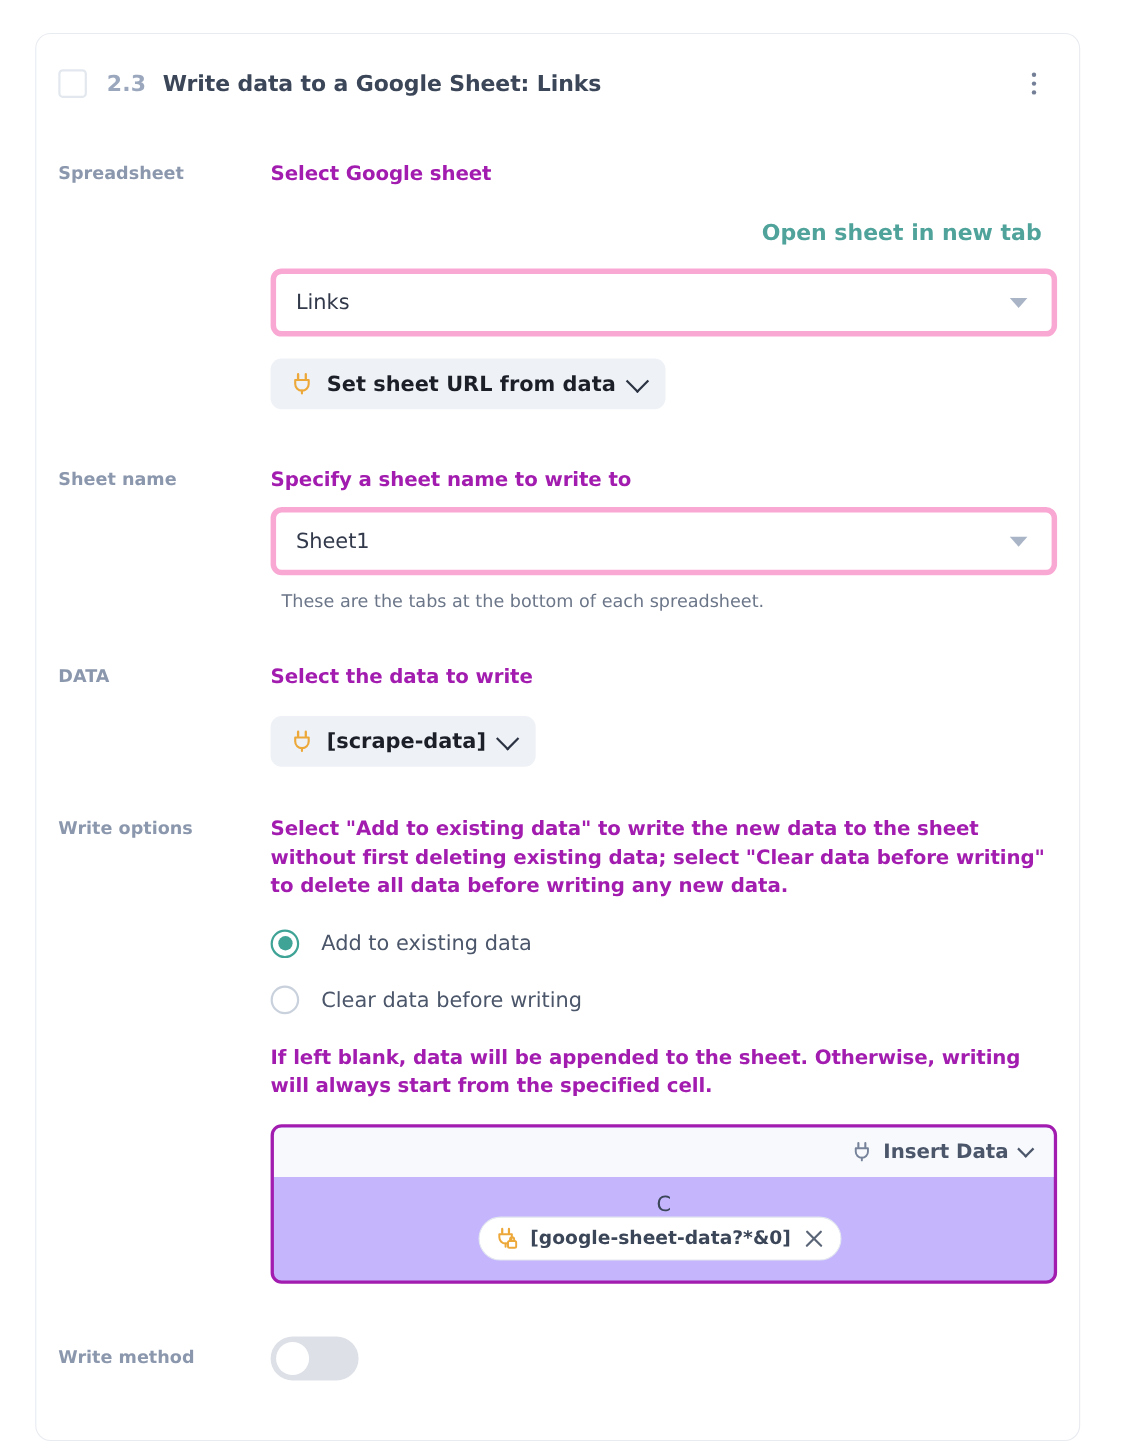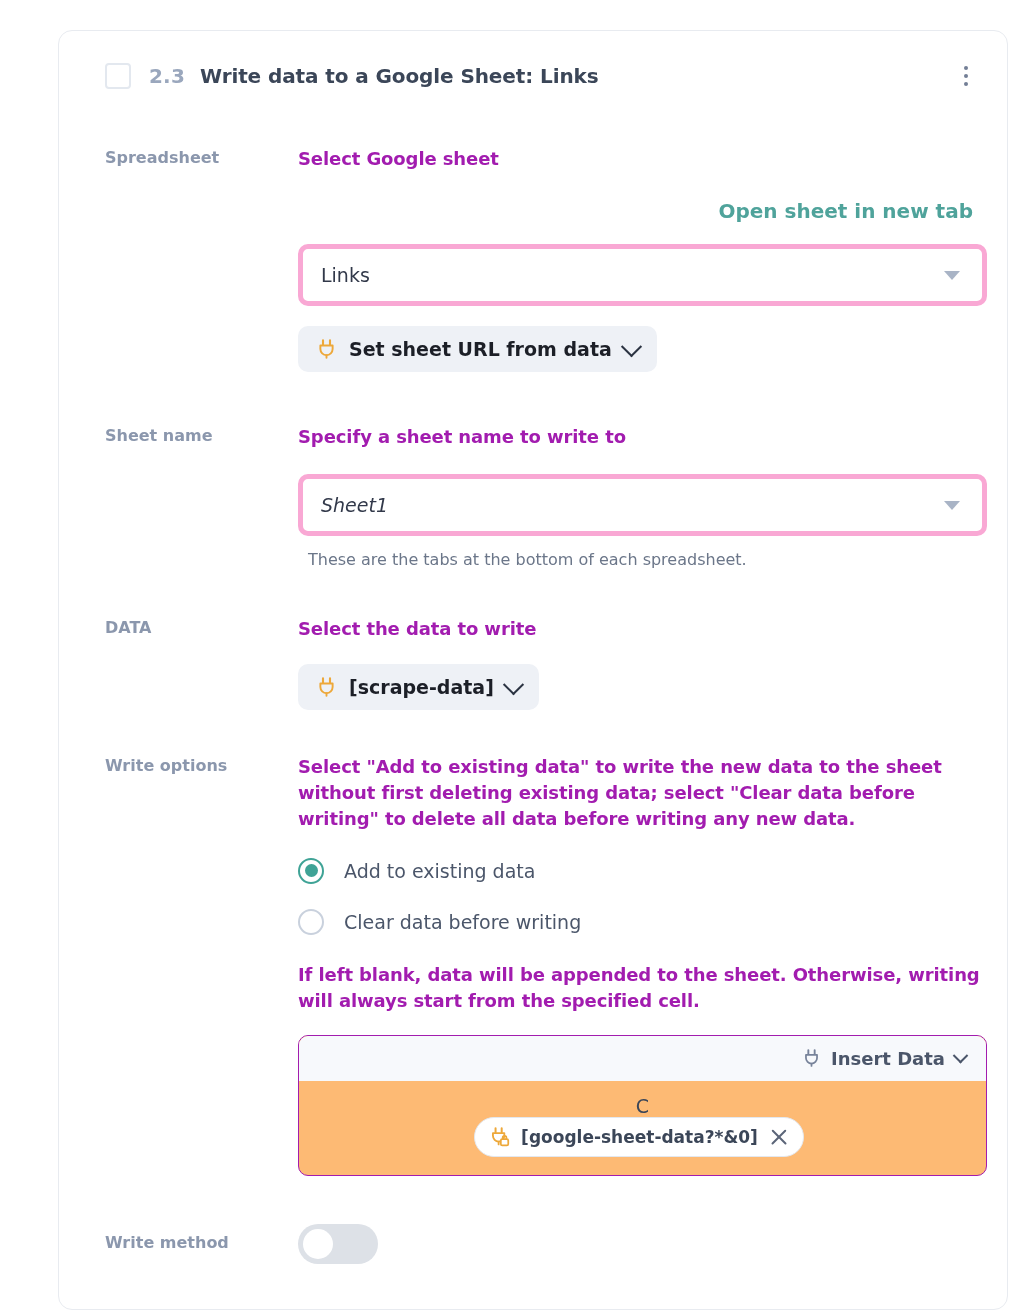--- a/index.html
+++ b/index.html
@@ -9,30 +9,29 @@
     font-family: "DejaVu Sans", sans-serif;
   }
   body {
     width: 1030px;
     height: 1316px;
     overflow: hidden;
   }
 
   .card {
     position: absolute;
-    left: 58px;
+    left: 32px;
     top: 30px;
     width: 950px;
     height: 1280px;
     background: #ffffff;
     border: 1px solid #e8ebf0;
     border-radius: 14px;
     box-sizing: border-box;
     overflow: hidden;
-    padding-left: 26px;
   }
 
   
   .card-header {
     display: flex;
     align-items: center;
     padding: 32px 22px 0 20px;
     box-sizing: border-box;
   }
   .step-checkbox {
@@ -210,24 +209,24 @@
     border-radius: 50%;
     background: #3fa396;
   }
   .radio-label {
     font-size: 19px;
     color: #4b566a;
   }
 
   
   .data-box {
-    border: 1px solid #a21caf;
+    border: 3px solid #a21caf;
     border-radius: 10px;
     overflow: hidden;
-    background: #fdba74;
+    background: #c4b5fd;
   }
   .data-box-toolbar {
     background: #f7f9fc;
     display: flex;
     justify-content: flex-end;
     align-items: center;
     padding: 12px 20px;
     box-sizing: border-box;
   }
   .insert-data-btn {
@@ -365,21 +364,21 @@
         <span class="chev"></span>
       </div>
     </div>
   </div>
 
   <div class="row" style="margin-top:52px;">
     <div class="row-label">Sheet name</div>
     <div class="row-body">
       <div class="heading-text">Specify a sheet name to write to</div>
 
-      <div class="select" style="margin-top:24px;font-style:italic;">
+      <div class="select" style="margin-top:11px;">
         <span class="select-value">Sheet1</span>
         <span class="caret-solid"></span>
       </div>
 
       <div class="helper-text" style="padding-left:10px;">These are the tabs at the bottom of each spreadsheet.</div>
     </div>
   </div>
 
   <div class="row" style="margin-top:44px;">
     <div class="row-label">DATA</div>

